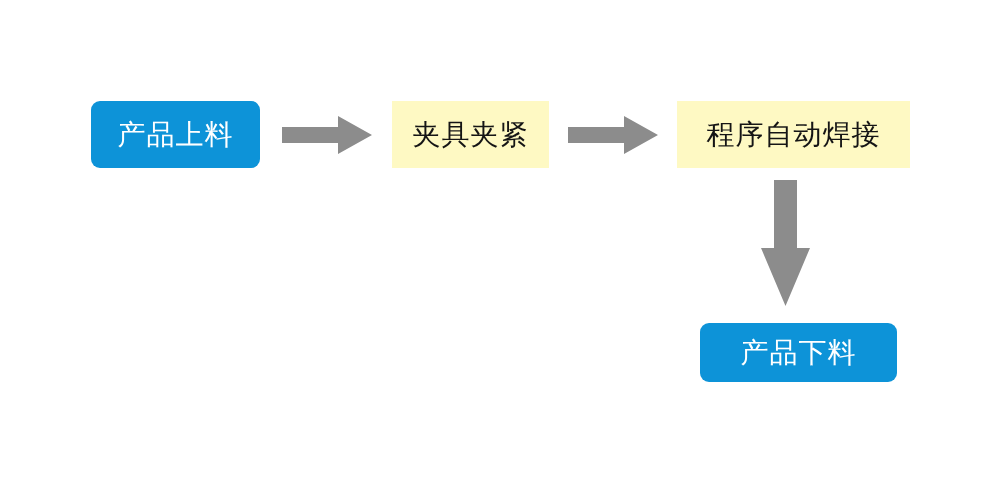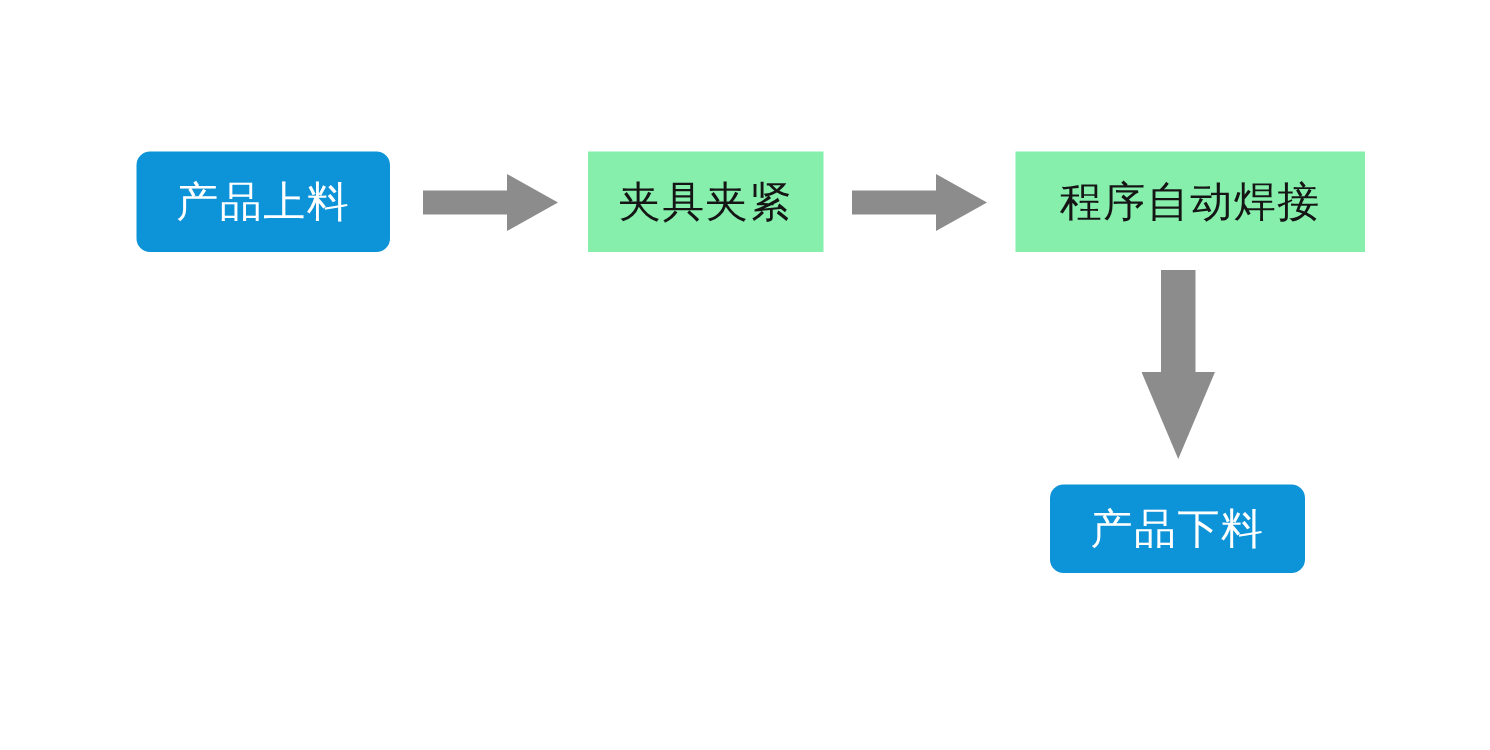--- a/index.html
+++ b/index.html
@@ -36,21 +36,21 @@
     border-radius: 9px;
   }
   .node.blue .node-label {
     color: #ffffff;
     font-size: 28px;
     font-weight: 400;
   }
 
   
   .node.gray {
-    background: #86efac;
+    background: #fef9c3;
     border-radius: 0;
     align-items: center;
   }
   .node.gray .node-label {
     color: #151515;
     font-size: 28px;
     font-weight: 400;
   }
 
   
@@ -90,17 +90,17 @@
   <div class="node gray" style="left:677px; top:101px; width:233px; height:67px;">
     <span class="node-label">程序自动焊接</span>
   </div>
 
   <div class="arrow" style="left:761px; top:180px;">
     <svg width="49" height="126" viewBox="0 0 49 126" xmlns="http://www.w3.org/2000/svg">
       <polygon points="13,0 36,0 36,68 49,68 24.5,126 0,68 13,68" fill="#8c8c8c"></polygon>
     </svg>
   </div>
 
-  <div class="node blue" style="left:700px; top:323px; width:170px; height:59px;">
+  <div class="node blue" style="left:700px; top:323px; width:197px; height:59px;">
     <span class="node-label">产品下料</span>
   </div>
 
 </div>
 
 </body></html>

